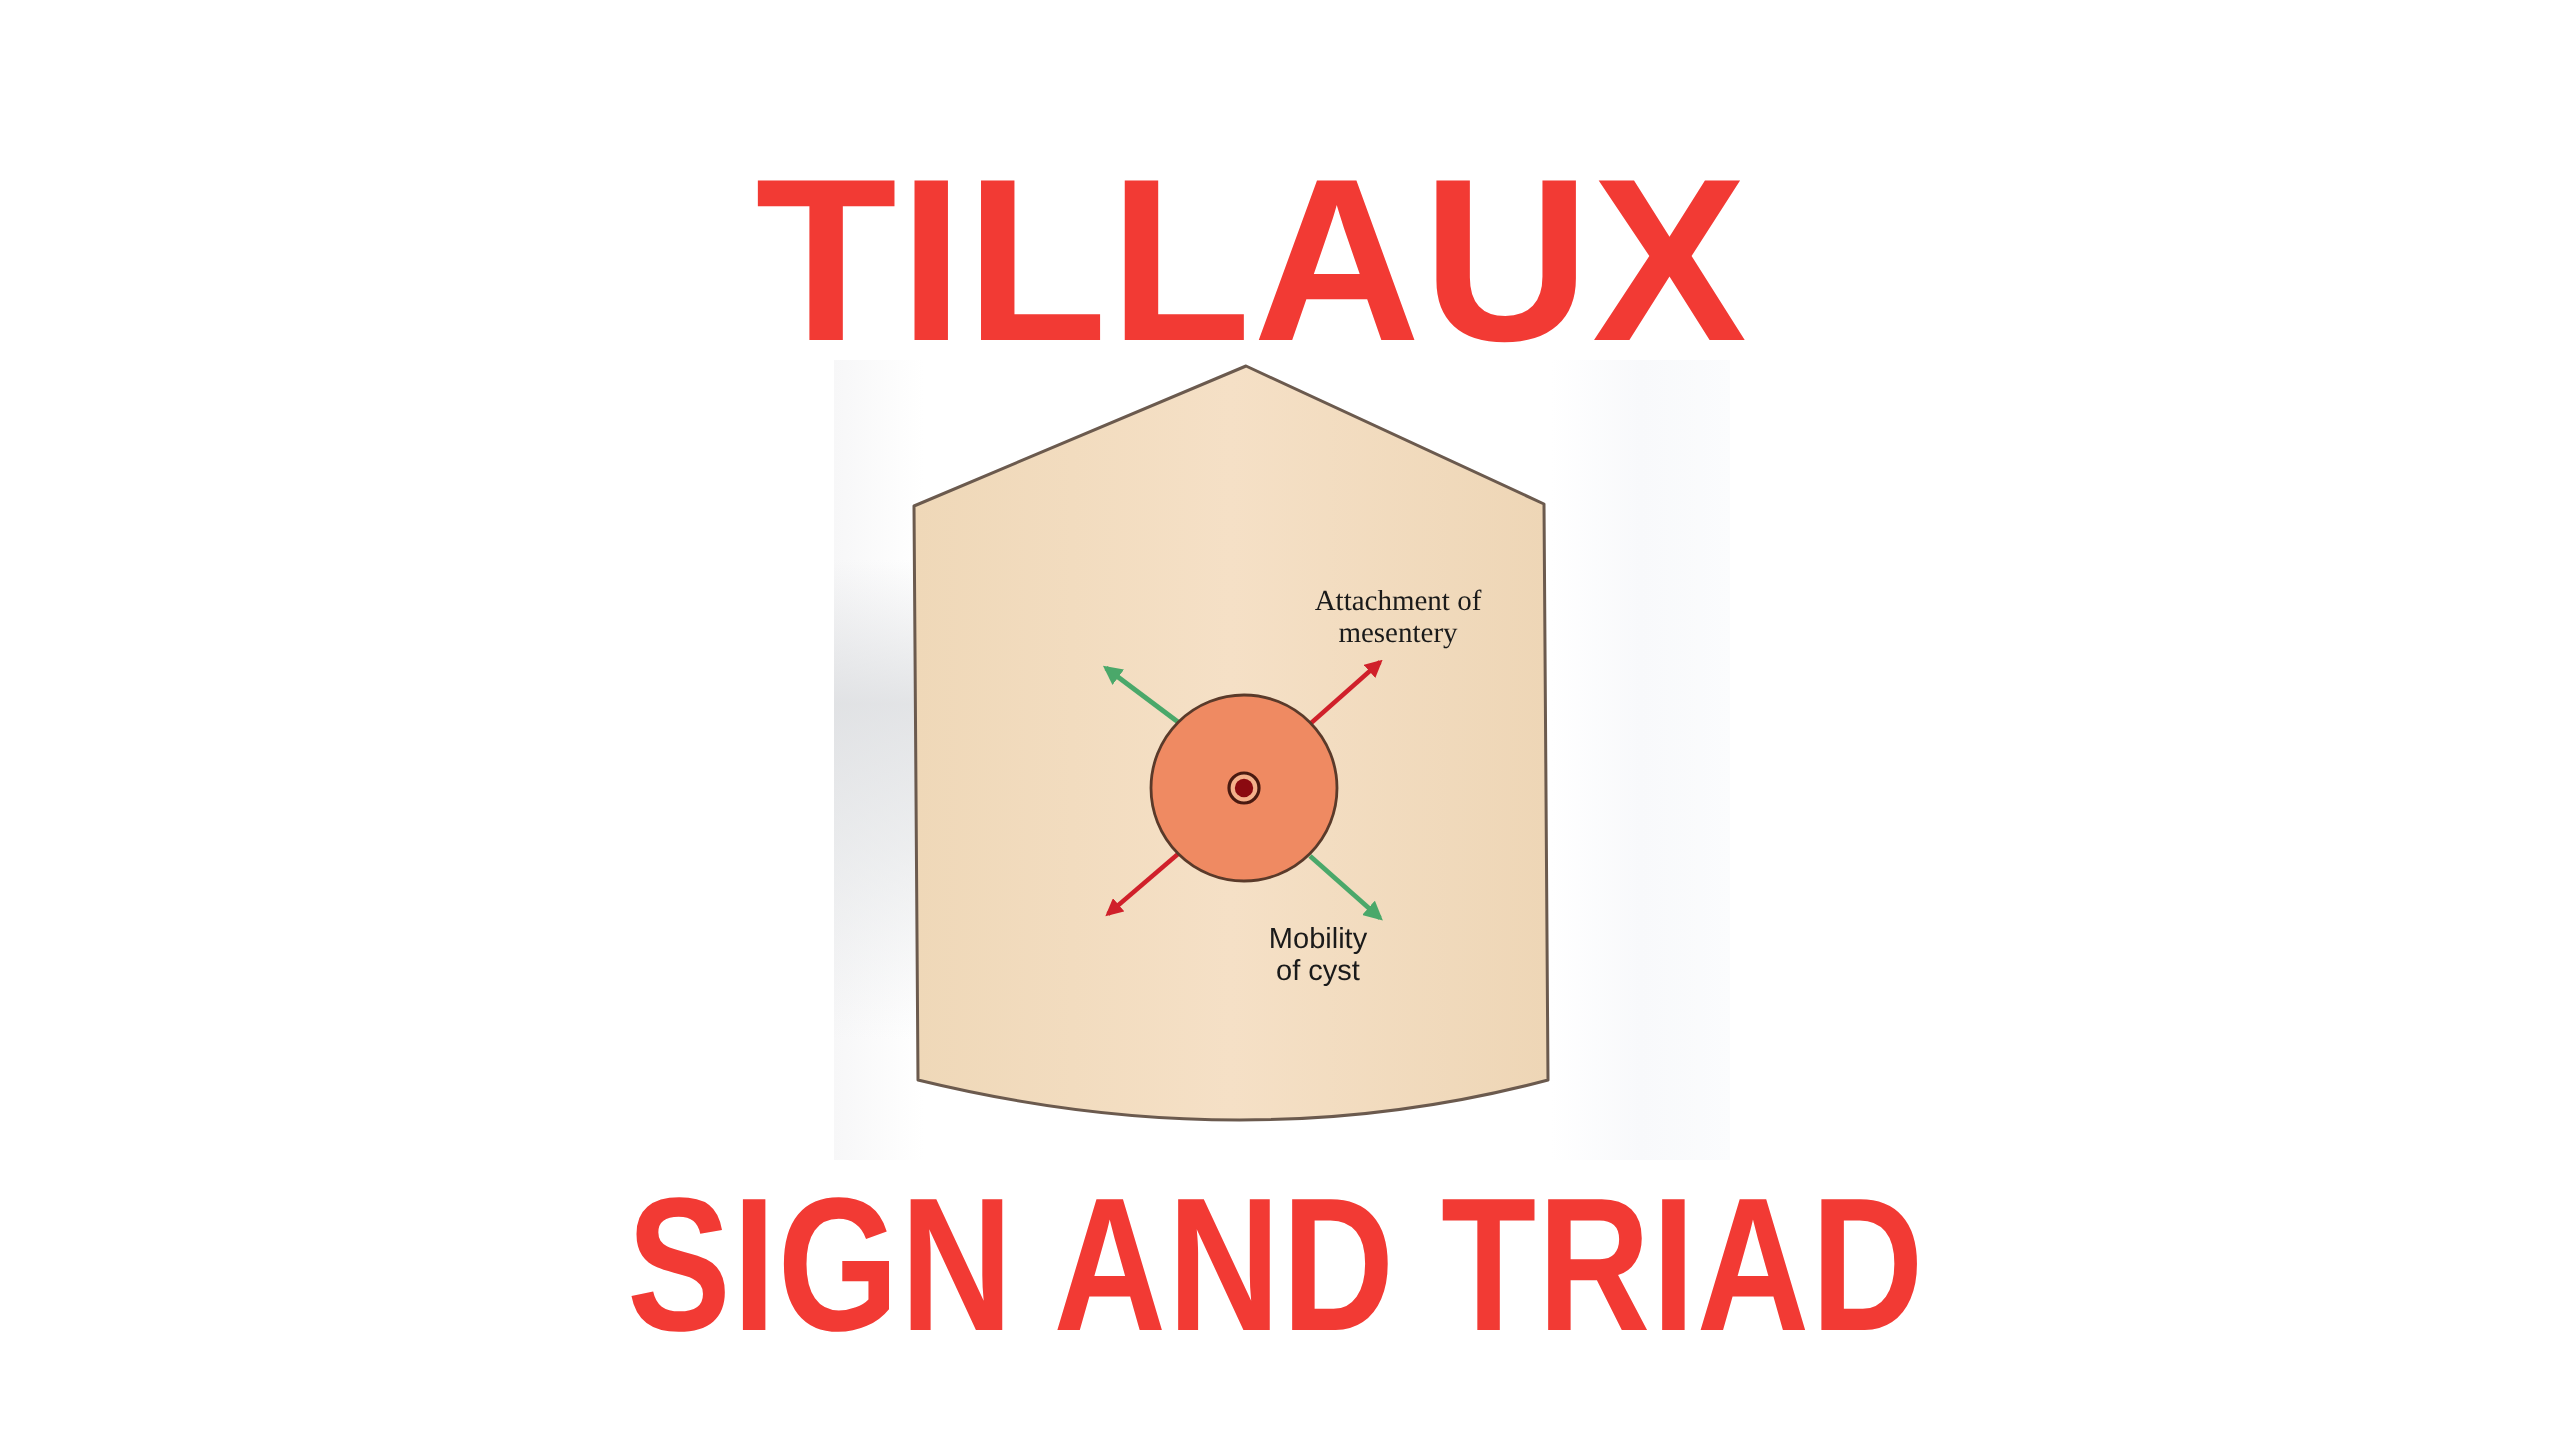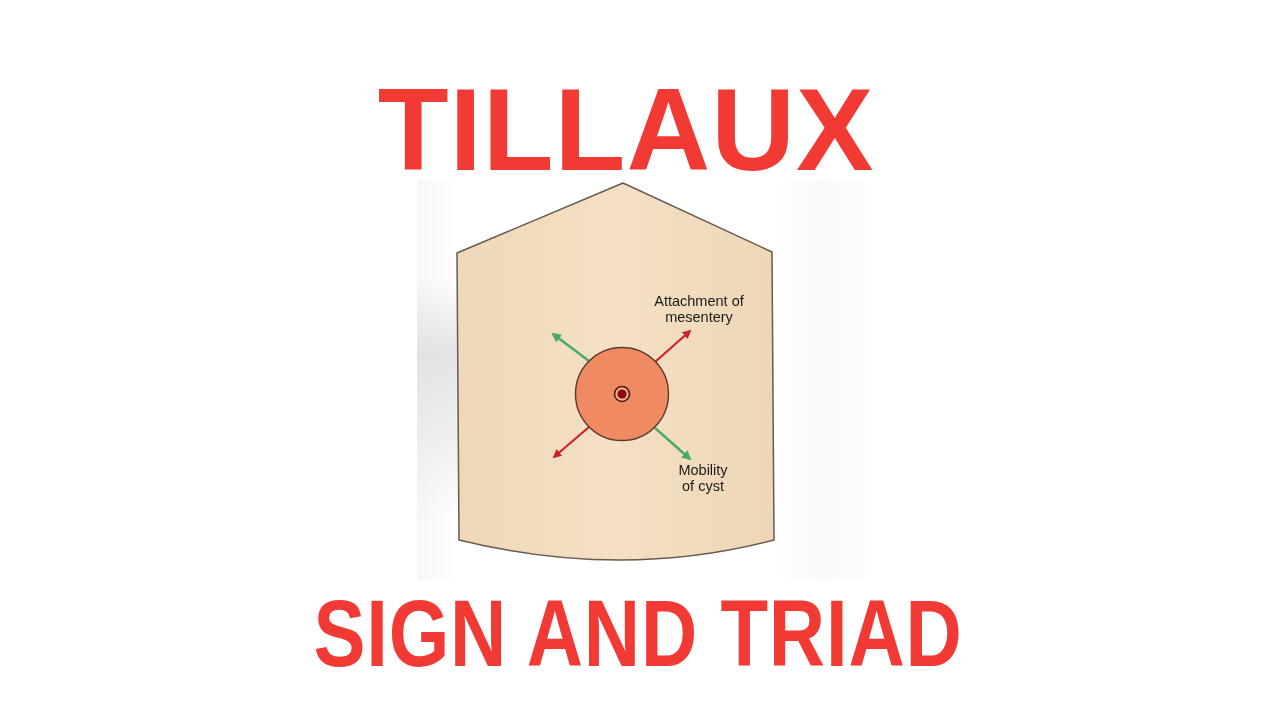--- a/index.html
+++ b/index.html
@@ -72,23 +72,24 @@
       font-size: 14.5px;
       line-height: 16px;
       color: #1a1a1a;
       text-align: center;
       white-space: nowrap;
     }
     .label-attach {
       left: 640px;
       top: 293px;
       width: 118px;
+      font-family: Liberation Serif, serif;
     }
     .label-mobility {
-      left: 668px;
+      left: 624px;
       top: 462px;
       width: 70px;
     }
   </style>
 </head>
 <body>
 
 <div class="stage" style="--title-color:#f23a34;">
 
   <div class="panel-bg"></div>

